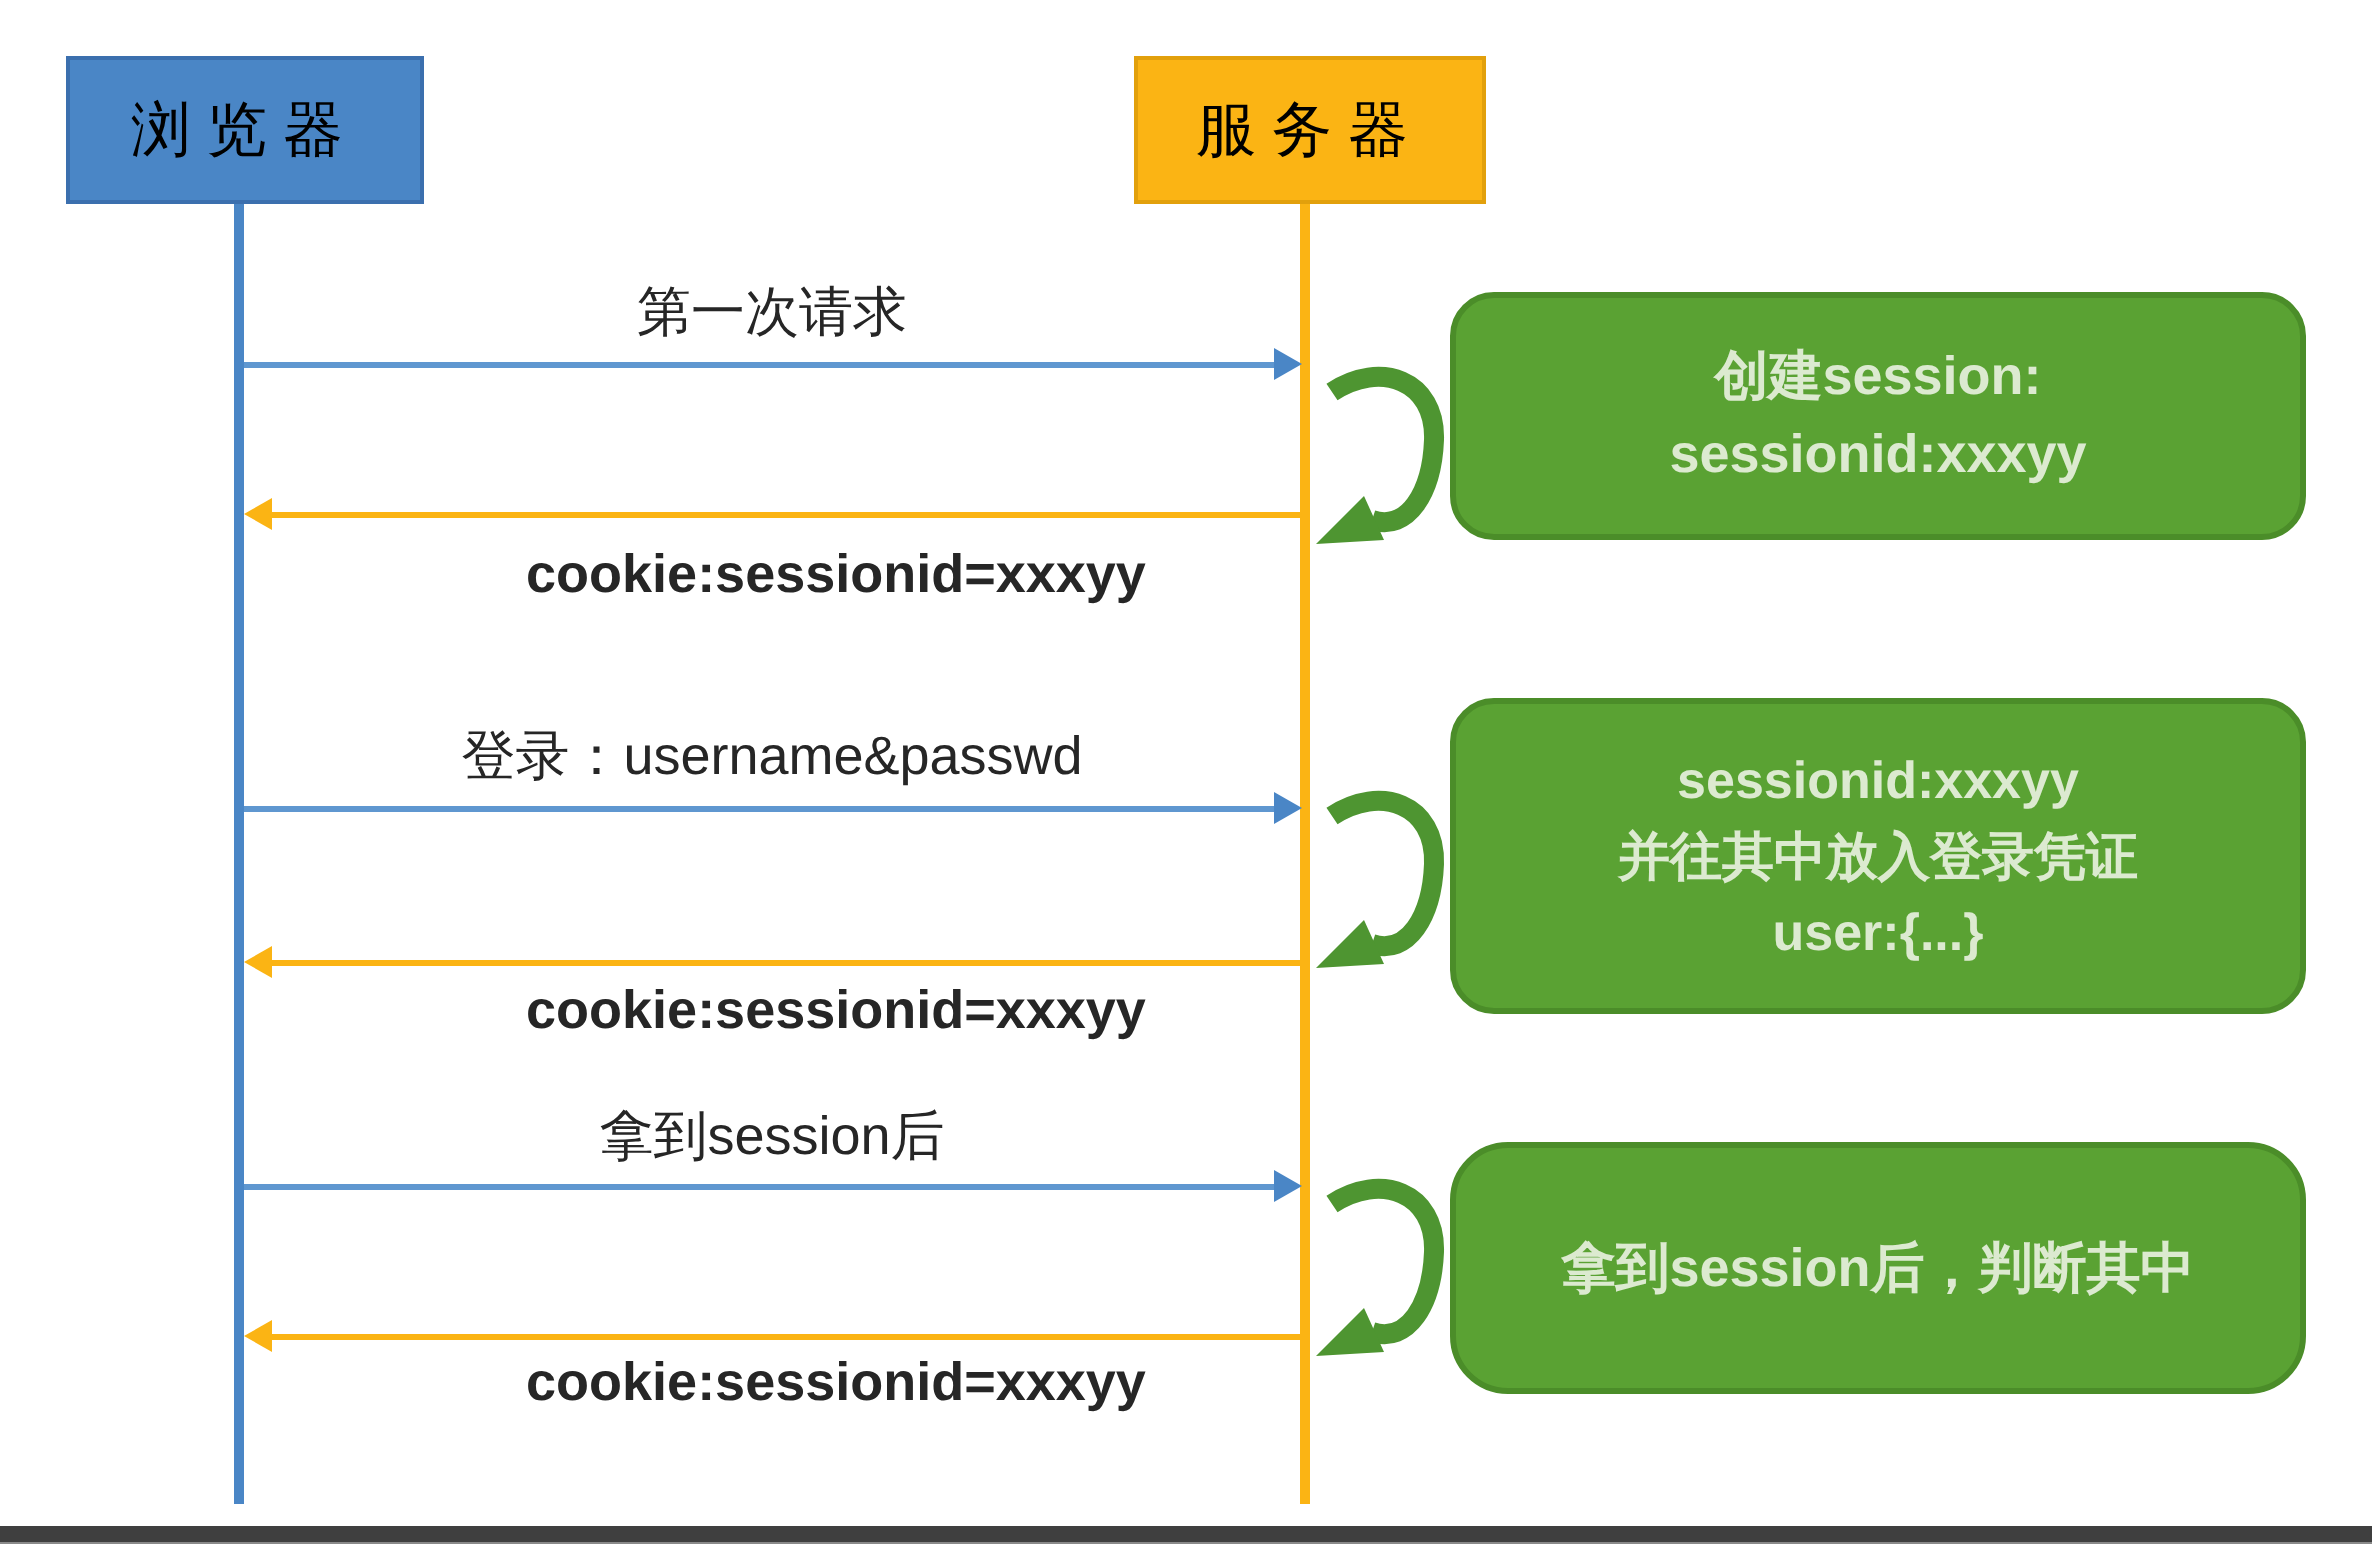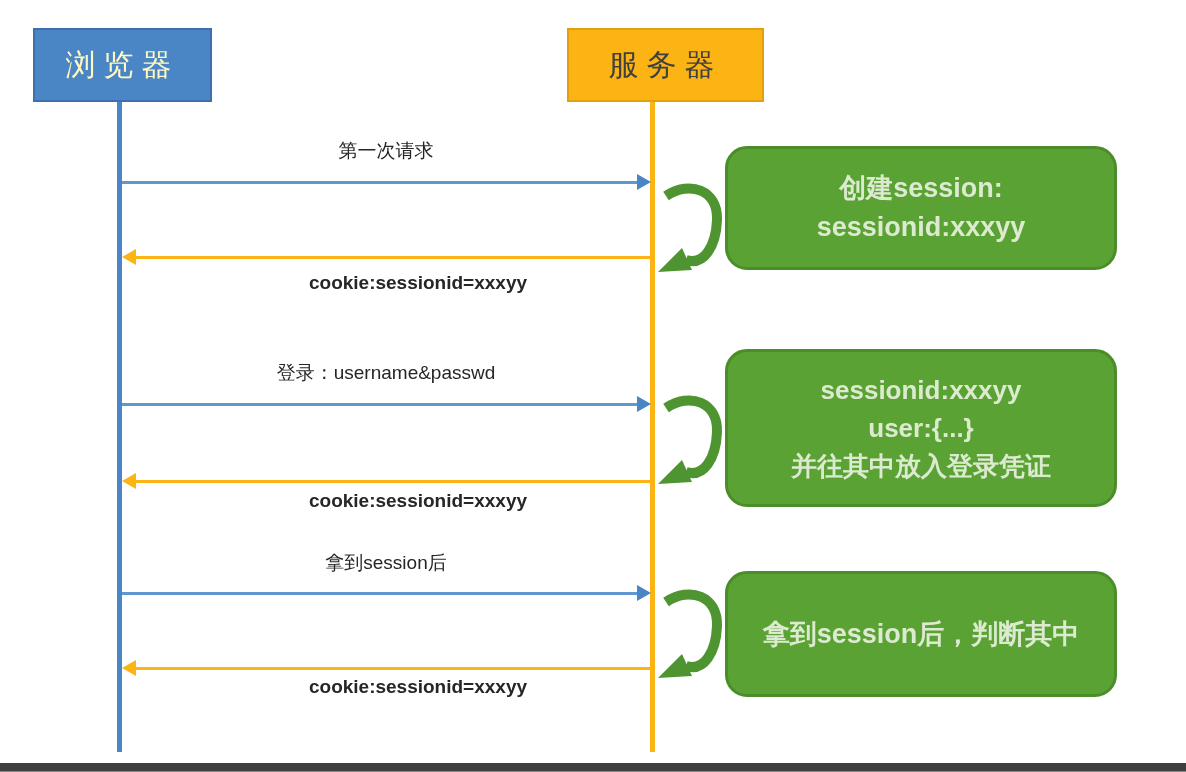--- a/index.html
+++ b/index.html
@@ -4,32 +4,32 @@
 <style>
   html,body{margin:0;padding:0;background:#fff;}
   .stage{
     position:relative;width:1186px;height:772px;background:#ffffff;
     font-family:"Liberation Sans","DejaVu Sans",sans-serif;overflow:hidden;
   }
   
   .actor{
     position:absolute;top:28px;height:74px;box-sizing:border-box;
     display:flex;align-items:center;justify-content:center;
-    font-size:30px;letter-spacing:8px;color:#fef9c3;
+    font-size:30px;letter-spacing:8px;color:#000000;
   }
   .actor-browser{left:33px;width:179px;background:#4a86c6;border:2px solid #3b6fae;}
-  .actor-server{left:567px;width:197px;background:#fbb414;border:2px solid #e2a00c;color:#404040;}
+  .actor-server{left:567px;width:176px;background:#fbb414;border:2px solid #e2a00c;color:#000000;}
   
   .lifeline{position:absolute;top:102px;width:5px;height:650px;}
   .lifeline-browser{left:117px;background:#4a86c6;}
   .lifeline-server{left:650px;background:#fbb414;}
   
   .mlabel{
     position:absolute;left:122px;width:528px;text-align:center;
-    font-size:19px;color:#262626;white-space:nowrap;
+    font-size:27px;color:#262626;white-space:nowrap;
   }
   .cookie{font-weight:600;margin-left:32px;}
   .lbl-1{top:138px}.lbl-2{top:272px}.lbl-3{top:360px}
   .lbl-4{top:490px}.lbl-5{top:550px}.lbl-6{top:676px}
   
   .arrow{position:absolute;height:3px;}
   .arrow-blue{background:#5f97d0;}
   .arrow-yellow{background:#fbb414;}
   .a-1{top:181px;left:122px;width:518px}
   .a-2{top:256px;left:136px;width:515px}
@@ -38,28 +38,28 @@
   .a-5{top:592px;left:122px;width:518px}
   .a-6{top:667px;left:136px;width:515px}
   .head{position:absolute;width:0;height:0;border-top:8px solid transparent;border-bottom:8px solid transparent;}
   .head-right{border-left:14px solid #4a86c6;}
   .head-left{border-right:14px solid #fbb414;}
   .h-1{left:637px;top:174px}.h-2{left:122px;top:249px}
   .h-3{left:637px;top:396px}.h-4{left:122px;top:473px}
   .h-5{left:637px;top:585px}.h-6{left:122px;top:660px}
   
   .note{
-    position:absolute;left:725px;width:392px;box-sizing:border-box;
+    position:absolute;left:725px;width:428px;box-sizing:border-box;
     background:#5aa233;border:3px solid #4b8d29;border-radius:22px;
     color:#dcead0;display:flex;flex-direction:column;justify-content:center;
     align-items:center;text-align:center;font-size:27px;font-weight:600;line-height:39px;
   }
   .note-1{top:146px;height:124px;}
   .note-2{top:349px;height:158px;font-size:26px;line-height:38px;}
-  .note-3{top:571px;height:126px;}
+  .note-3{top:571px;height:126px;border-radius:29px;}
   
   .loop{position:absolute;left:654px;width:70px;height:96px;}
   .loop-1{top:180px}.loop-2{top:392px}.loop-3{top:586px}
   
   .bottombar{position:absolute;left:0;top:763px;width:1186px;height:8px;background:#3f3f3f;border-bottom:1px solid #8a8a8a;}
 </style>
 </head>
 <body>
 
 <div class="stage">
@@ -110,22 +110,22 @@
     <path d="M 12 16 C 36 0 64 10 63 40 C 62 66 50 86 32 80" fill="none" stroke="#4e9531" stroke-width="10"></path>
     <polygon points="28,68 38,90 4,92" fill="#4e9531"></polygon>
   </svg>
 
   <div class="note note-1">
     <div>创建session:</div>
     <div>sessionid:xxxyy</div>
   </div>
   <div class="note note-2">
     <div>sessionid:xxxyy</div>
+    <div>并往其中放入登录凭证</div>
     <div>user:{...}</div>
-    <div>并往其中放入登录凭证</div>
   </div>
   <div class="note note-3">
     <div>拿到session后，判断其中</div>
   </div>
 
   <div class="bottombar"></div>
 
 </div>
 
 </body></html>

